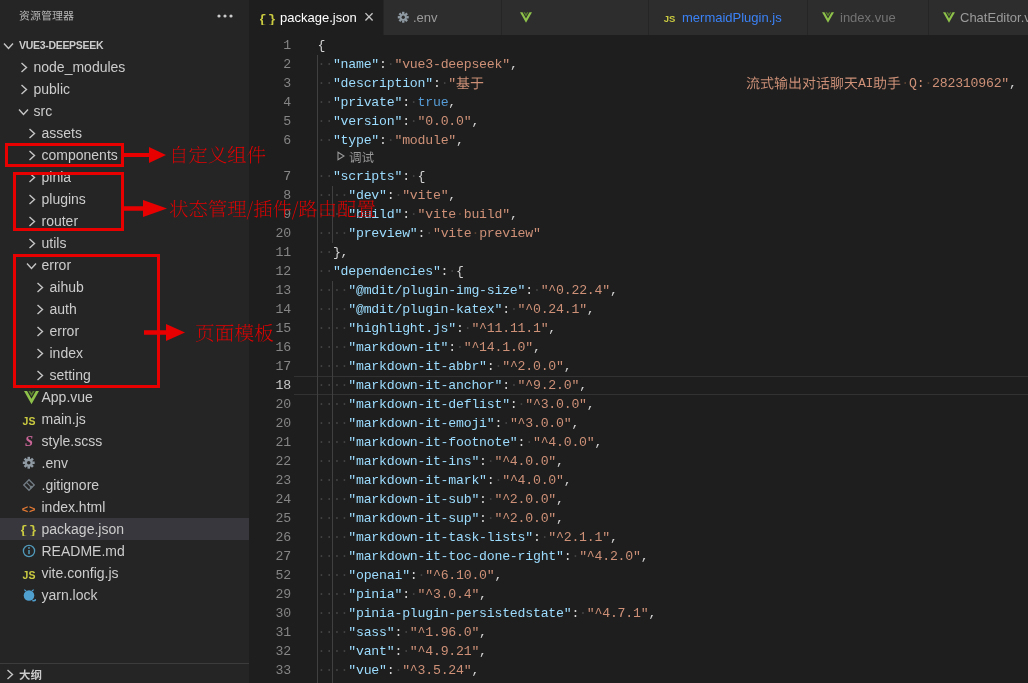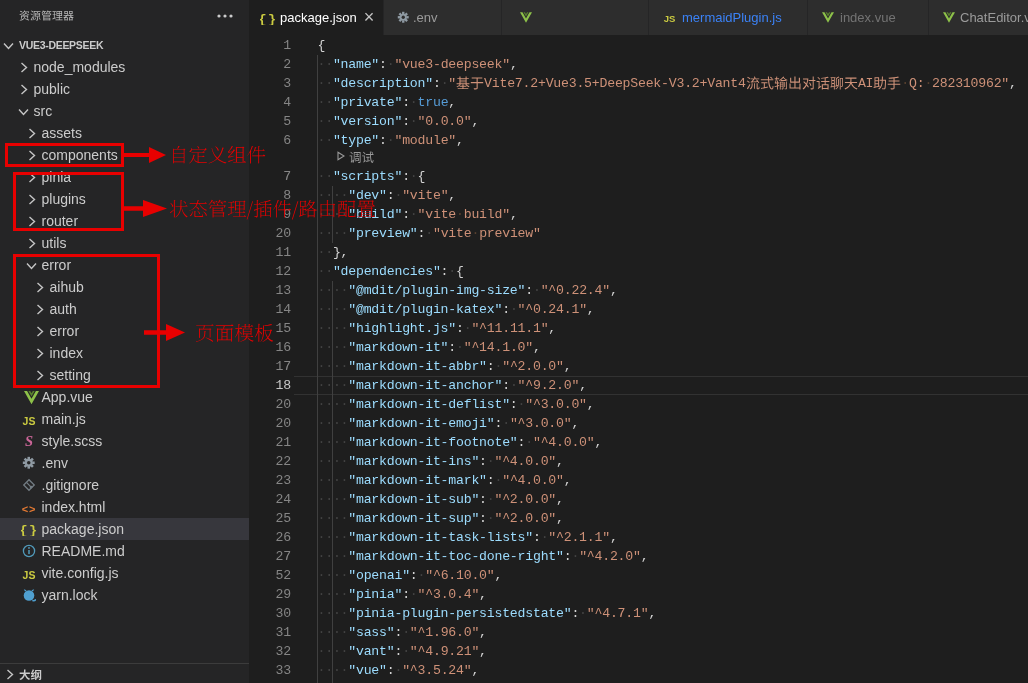--- a/index.html
+++ b/index.html
@@ -84,21 +84,20 @@
     <div class="ln" style="left:260px;top:623px;width:31px">31</div>
     <div class="cl" style="left:317.5px;top:623px"><span class="w">····</span><span class="k">"sass"</span><span class="p">:</span><span class="w">·</span><span class="v">"^1.96.0"</span><span class="p">,</span></div>
     <div class="ln" style="left:260px;top:642px;width:31px">32</div>
     <div class="cl" style="left:317.5px;top:642px"><span class="w">····</span><span class="k">"vant"</span><span class="p">:</span><span class="w">·</span><span class="v">"^4.9.21"</span><span class="p">,</span></div>
     <div class="ln" style="left:260px;top:661px;width:31px">33</div>
     <div class="cl" style="left:317.5px;top:661px"><span class="w">····</span><span class="k">"vue"</span><span class="p">:</span><span class="w">·</span><span class="v">"^3.5.24"</span><span class="p">,</span></div>
     <div class="cl" style="left:317.5px;top:74px"><span class="w">··</span><span class="k">"description"</span><span class="p">:</span><span class="w">·</span><span class="v">"</span></div>
     <svg width="28.0" height="15.4" viewBox="0 0 28.0 15.4" style="position:absolute;overflow:visible;left:456.1px;top:76.2px">
       <path fill="#ce9178" d="M9.6 0.6V1.9H4.5V0.6H3.4V1.9H1.3V2.8H3.4V7.3H0.6V8.2H3.7C2.9 9.2 1.7 10.1 0.5 10.5C0.7 10.7 1.0 11.1 1.2 11.3C2.5 10.7 4.0 9.5 4.8 8.2H9.3C10.1 9.4 11.5 10.6 12.8 11.2C13.0 10.9 13.3 10.5 13.5 10.3C12.4 9.9 11.2 9.1 10.4 8.2H13.4V7.3H10.6V2.8H12.8V1.9H10.6V0.6ZM4.5 2.8H9.6V3.7H4.5ZM6.4 8.6V9.8H3.6V10.7H6.4V12.2H1.7V13.1H12.3V12.2H7.5V10.7H10.4V9.8H7.5V8.6ZM4.5 4.5H9.6V5.5H4.5ZM4.5 6.3H9.6V7.3H4.5Z M15.7 1.6V2.6H20.6V6.1H14.8V7.2H20.6V11.9C20.6 12.2 20.5 12.3 20.2 12.3C19.9 12.3 18.8 12.3 17.6 12.3C17.8 12.6 18.0 13.1 18.1 13.4C19.5 13.4 20.4 13.4 20.9 13.2C21.5 13.0 21.7 12.7 21.7 11.9V7.2H27.2V6.1H21.7V2.6H26.3V1.6Z"></path>
     </svg>
-    <div class="cl" style="left:484.1px;top:74px"><span class="v">Vite7.2+Vue3.5+DeepSeek-V3.2+Vant4</span></div>
     <svg width="112.0" height="15.4" viewBox="0 0 112.0 15.4" style="position:absolute;overflow:visible;left:745.9000000000001px;top:76.2px">
       <path fill="#ce9178" d="M8.1 7.3V12.8H9.0V7.3ZM5.6 7.3V8.7C5.6 10.0 5.4 11.5 3.7 12.7C3.9 12.9 4.3 13.2 4.4 13.4C6.3 12.1 6.6 10.2 6.6 8.7V7.3ZM10.6 7.3V11.7C10.6 12.5 10.6 12.8 10.8 13.0C11.0 13.1 11.3 13.2 11.6 13.2C11.8 13.2 12.1 13.2 12.3 13.2C12.5 13.2 12.8 13.1 13.0 13.0C13.2 12.9 13.3 12.8 13.4 12.5C13.4 12.2 13.5 11.5 13.5 10.9C13.2 10.8 12.9 10.7 12.8 10.5C12.7 11.2 12.7 11.7 12.7 11.9C12.7 12.1 12.6 12.2 12.6 12.3C12.5 12.3 12.4 12.3 12.2 12.3C12.1 12.3 12.0 12.3 11.9 12.3C11.8 12.3 11.7 12.3 11.6 12.3C11.6 12.2 11.6 12.1 11.6 11.8V7.3ZM1.2 1.5C2.0 2.0 3.1 2.7 3.6 3.3L4.2 2.5C3.7 1.9 2.6 1.2 1.8 0.7ZM0.6 5.3C1.5 5.7 2.6 6.4 3.1 6.9L3.7 6.0C3.1 5.5 2.0 4.9 1.1 4.6ZM0.9 12.5 1.8 13.3C2.6 12.0 3.6 10.2 4.3 8.7L3.6 8.0C2.8 9.6 1.7 11.5 0.9 12.5ZM7.8 0.8C8.1 1.3 8.3 1.9 8.4 2.4H4.5V3.3H7.2C6.6 4.1 5.8 5.1 5.6 5.3C5.3 5.6 4.9 5.7 4.6 5.7C4.7 6.0 4.8 6.5 4.9 6.7C5.3 6.6 6.0 6.5 11.7 6.1C12.0 6.5 12.2 6.9 12.4 7.2L13.3 6.6C12.7 5.8 11.7 4.5 10.8 3.5L10.0 4.0C10.3 4.4 10.7 4.8 11.1 5.3L6.7 5.5C7.2 4.9 7.9 4.0 8.4 3.3H13.2V2.4H9.5C9.4 1.8 9.1 1.1 8.8 0.6Z M23.9 1.2C24.7 1.8 25.5 2.5 25.9 3.0L26.7 2.4C26.2 1.9 25.4 1.1 24.6 0.7ZM21.9 0.6C21.9 1.5 21.9 2.3 22.0 3.2H14.8V4.2H22.1C22.4 9.4 23.6 13.5 25.9 13.5C27.0 13.5 27.4 12.8 27.5 10.3C27.2 10.2 26.9 10.0 26.6 9.7C26.5 11.6 26.4 12.4 26.0 12.4C24.6 12.4 23.5 8.9 23.1 4.2H27.3V3.2H23.1C23.0 2.4 23.0 1.5 23.0 0.6ZM14.8 12.0 15.2 13.0C17.0 12.6 19.5 12.0 21.9 11.5L21.8 10.5L18.8 11.2V7.3H21.4V6.3H15.3V7.3H17.8V11.4Z M38.3 6.1V11.1H39.1V6.1ZM40.1 5.5V12.2C40.1 12.4 40.0 12.4 39.8 12.5C39.7 12.5 39.1 12.5 38.5 12.4C38.6 12.7 38.7 13.1 38.7 13.3C39.6 13.3 40.1 13.3 40.5 13.2C40.8 13.0 40.9 12.8 40.9 12.2V5.5ZM29.0 7.7C29.1 7.6 29.5 7.5 30.0 7.5H31.1V9.4C30.1 9.7 29.3 9.9 28.6 10.0L28.8 11.0L31.1 10.4V13.4H32.0V10.2L33.2 9.9L33.1 9.0L32.0 9.2V7.5H33.1V6.5H32.0V4.4H31.1V6.5H29.8C30.2 5.6 30.6 4.4 30.8 3.2H33.1V2.2H31.0C31.1 1.7 31.2 1.2 31.3 0.7L30.3 0.6C30.3 1.1 30.2 1.7 30.1 2.2H28.7V3.2H29.9C29.7 4.4 29.4 5.3 29.3 5.7C29.1 6.3 28.9 6.7 28.7 6.8C28.8 7.1 28.9 7.5 29.0 7.7ZM37.2 0.5C36.3 2.0 34.6 3.4 32.9 4.2C33.1 4.4 33.4 4.7 33.6 4.9C33.9 4.7 34.3 4.5 34.7 4.3V4.9H39.9V4.2C40.2 4.4 40.6 4.6 41.0 4.8C41.1 4.5 41.4 4.2 41.6 4.0C40.2 3.3 38.8 2.5 37.8 1.4L38.1 0.9ZM35.1 4.0C35.9 3.4 36.6 2.8 37.2 2.0C37.9 2.8 38.7 3.5 39.6 4.0ZM36.6 6.6V7.7H34.7V6.6ZM33.8 5.8V13.4H34.7V10.5H36.6V12.3C36.6 12.5 36.6 12.5 36.5 12.5C36.3 12.5 36.0 12.5 35.5 12.5C35.6 12.7 35.8 13.1 35.8 13.4C36.4 13.4 36.8 13.4 37.1 13.2C37.4 13.0 37.5 12.8 37.5 12.3V5.8ZM34.7 8.6H36.6V9.7H34.7Z M43.5 7.5V12.6H53.4V13.4H54.5V7.5H53.4V11.6H49.5V6.7H54.0V1.8H52.8V5.6H49.5V0.6H48.4V5.6H45.2V1.8H44.1V6.7H48.4V11.6H44.6V7.5Z M63.0 6.8C63.7 7.8 64.3 9.1 64.5 10.0L65.5 9.5C65.2 8.7 64.6 7.4 63.9 6.4ZM57.3 6.0C58.1 6.7 59.0 7.7 59.9 8.6C59.0 10.4 57.9 11.7 56.6 12.6C56.9 12.8 57.2 13.2 57.4 13.4C58.7 12.5 59.8 11.2 60.6 9.5C61.2 10.3 61.8 11.0 62.1 11.6L62.9 10.9C62.5 10.1 61.9 9.3 61.1 8.4C61.7 6.8 62.2 4.9 62.4 2.6L61.8 2.4L61.6 2.4H57.0V3.4H61.3C61.1 4.9 60.7 6.3 60.3 7.5C59.6 6.7 58.8 6.0 58.0 5.3ZM66.7 0.6V3.9H62.7V4.9H66.7V12.0C66.7 12.3 66.6 12.3 66.4 12.3C66.1 12.3 65.4 12.4 64.5 12.3C64.6 12.6 64.8 13.1 64.8 13.4C66.0 13.4 66.7 13.4 67.1 13.2C67.6 13.0 67.7 12.7 67.7 12.0V4.9H69.4V3.9H67.7V0.6Z M71.4 1.6C72.1 2.2 73.0 3.1 73.4 3.7L74.1 2.9C73.7 2.4 72.8 1.5 72.1 0.9ZM75.8 8.2V13.4H76.9V12.9H81.5V13.4H82.6V8.2H79.7V5.9H83.4V4.9H79.7V2.2C80.8 2.0 81.9 1.8 82.7 1.5L82.0 0.7C80.4 1.2 77.5 1.6 75.1 1.9C75.2 2.1 75.3 2.5 75.4 2.7C76.4 2.6 77.6 2.5 78.7 2.3V4.9H75.1V5.9H78.7V8.2ZM76.9 11.9V9.2H81.5V11.9ZM70.6 5.0V6.0H72.6V10.8C72.6 11.5 72.1 12.0 71.8 12.2C72.0 12.4 72.3 12.8 72.4 13.0C72.6 12.8 73.0 12.5 75.4 10.6C75.3 10.4 75.1 10.0 75.0 9.7L73.6 10.8V5.0Z M92.1 2.9V7.0C92.1 7.6 92.1 8.3 92.0 9.0L90.8 9.3V2.7C91.6 2.3 92.6 1.8 93.4 1.2L92.6 0.6C91.9 1.1 90.7 1.8 89.9 2.2V9.0C89.9 9.6 89.7 9.8 89.5 9.9C89.6 10.1 89.8 10.5 89.9 10.7C90.0 10.5 90.3 10.4 91.8 9.9C91.4 11.0 90.7 12.1 89.4 12.8C89.6 13.0 89.9 13.3 90.0 13.5C92.7 11.9 93.0 9.1 93.0 7.0V2.9ZM93.8 1.9V13.4H94.7V2.8H96.2V9.8C96.2 9.9 96.1 10.0 96.0 10.0C95.8 10.0 95.4 10.0 94.8 10.0C94.9 10.2 95.1 10.6 95.1 10.8C95.9 10.8 96.3 10.8 96.6 10.6C96.9 10.5 97.0 10.2 97.0 9.8V1.9ZM84.4 10.4 84.6 11.4 87.9 10.8V13.4H88.8V10.6L89.4 10.5L89.3 9.7L88.8 9.8V2.1H89.5V1.2H84.6V2.1H85.4V10.3ZM86.2 2.1H87.9V4.1H86.2ZM86.2 5.0H87.9V7.0H86.2ZM86.2 7.9H87.9V9.9L86.2 10.2Z M98.9 6.0V7.0H104.1C103.6 9.0 102.2 11.1 98.6 12.5C98.8 12.7 99.1 13.2 99.3 13.4C102.8 11.9 104.4 9.9 105.0 7.8C106.1 10.5 108.0 12.5 110.8 13.4C111.0 13.1 111.3 12.7 111.5 12.5C108.7 11.6 106.8 9.7 105.8 7.0H111.1V6.0H105.4C105.4 5.4 105.5 4.9 105.5 4.4V2.7H110.5V1.6H99.4V2.7H104.4V4.4C104.4 4.9 104.3 5.4 104.3 6.0Z"></path>
     </svg>
     <div class="cl" style="left:857.9000000000001px;top:74px"><span class="v">AI</span></div>
     <svg width="28.0" height="15.4" viewBox="0 0 28.0 15.4" style="position:absolute;overflow:visible;left:873.3000000000001px;top:76.2px">
       <path fill="#ce9178" d="M8.9 0.6C8.9 1.6 8.9 2.7 8.8 3.7H6.5V4.7H8.8C8.6 8.1 7.9 11.0 5.2 12.7C5.4 12.9 5.8 13.2 6.0 13.5C8.8 11.6 9.6 8.4 9.8 4.7H12.0C11.9 9.9 11.7 11.7 11.4 12.2C11.2 12.3 11.1 12.4 10.8 12.4C10.5 12.4 9.8 12.4 9.0 12.3C9.2 12.6 9.3 13.0 9.3 13.3C10.1 13.4 10.8 13.4 11.3 13.3C11.7 13.3 12.0 13.2 12.3 12.8C12.7 12.2 12.9 10.2 13.0 4.3C13.0 4.1 13.0 3.7 13.0 3.7H9.8C9.9 2.7 9.9 1.6 9.9 0.6ZM0.5 11.0 0.7 12.1C2.4 11.7 4.7 11.1 6.9 10.6L6.8 9.7L6.1 9.8V1.2H1.5V10.8ZM2.4 10.6V8.2H5.1V10.1ZM2.4 5.2H5.1V7.3H2.4ZM2.4 4.3V2.2H5.1V4.3Z M14.7 7.8V8.8H20.5V12.0C20.5 12.2 20.4 12.3 20.0 12.4C19.7 12.4 18.6 12.4 17.4 12.3C17.6 12.6 17.8 13.1 17.9 13.4C19.4 13.4 20.3 13.4 20.8 13.2C21.3 13.0 21.6 12.7 21.6 12.0V8.8H27.3V7.8H21.6V5.5H26.5V4.5H21.6V2.3C23.2 2.1 24.8 1.8 25.9 1.4L25.2 0.6C23.0 1.2 19.0 1.6 15.6 1.8C15.7 2.0 15.8 2.4 15.9 2.7C17.3 2.6 18.9 2.5 20.5 2.4V4.5H15.6V5.5H20.5V7.8Z"></path>
     </svg>
     <div class="cl" style="left:901.3000000000001px;top:74px"><span class="wv">·</span><span class="v">Q:</span><span class="wv">·</span><span class="v">282310962"</span><span class="p">,</span></div>
     <svg class="abs" style="left:337px;top:151px" width="8" height="10" viewBox="0 0 8 10">
       <path d="M1 1.2 L7 5 L1 8.8 Z" fill="none" stroke="#999999" stroke-width="1.1"></path>

